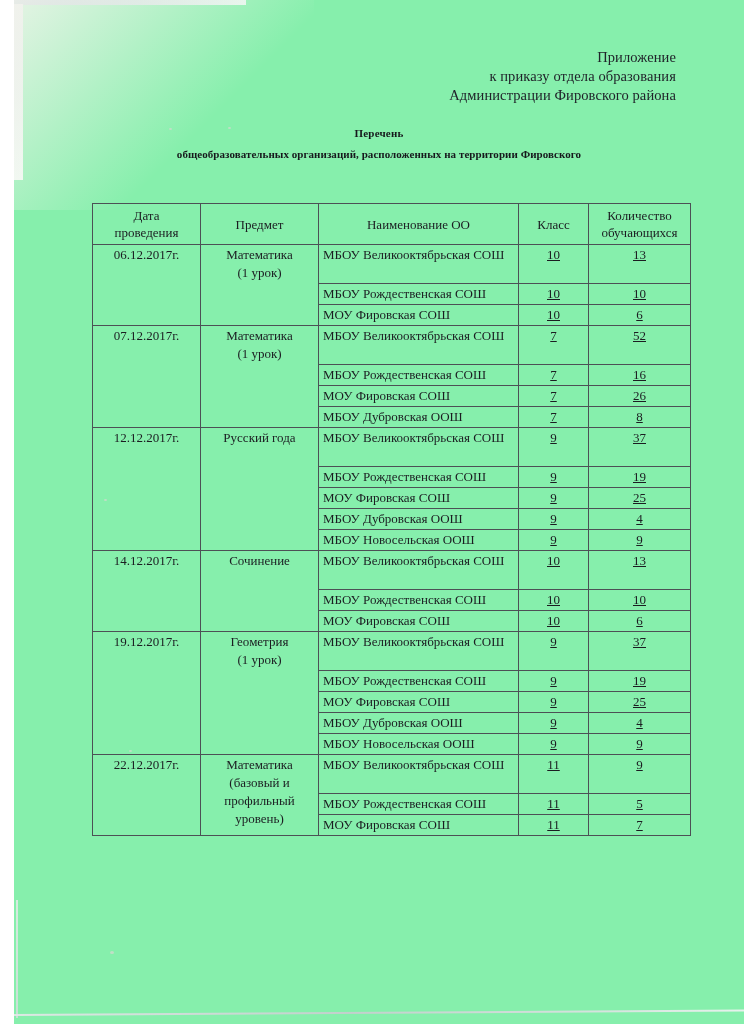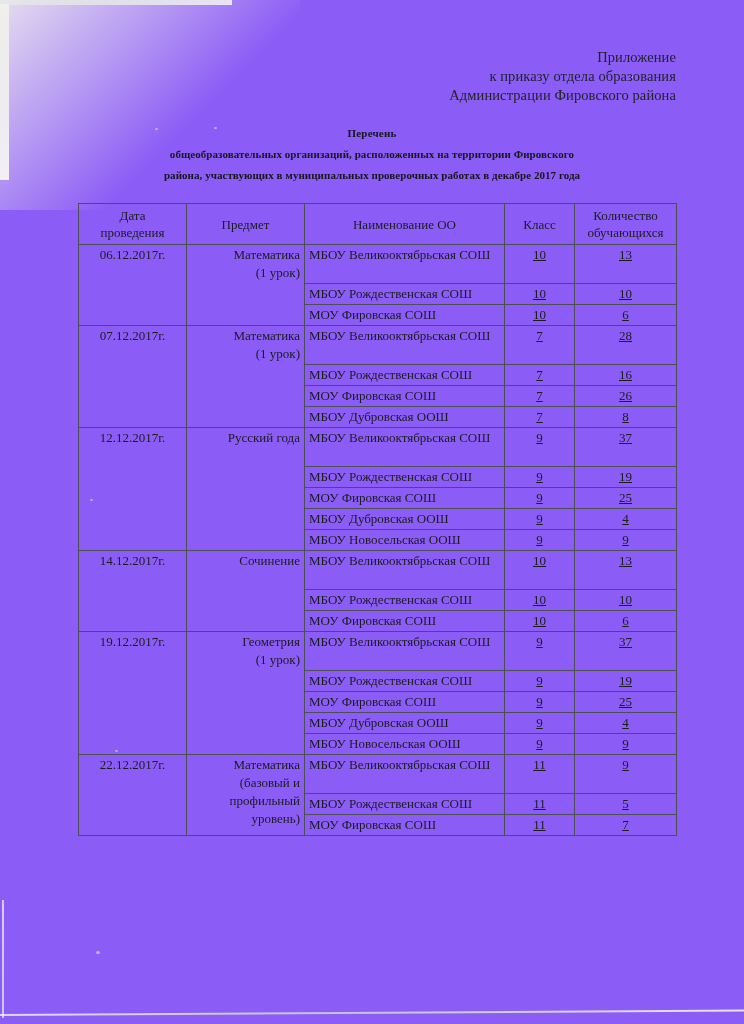--- a/index.html
+++ b/index.html
@@ -11,21 +11,22 @@
     width: 744px;
     height: 1024px;
     position: relative;
     overflow: hidden;
     font-family: "Liberation Serif", "DejaVu Serif", serif;
     color: #1b1b1b;
   }
   .page {
     position: absolute;
     inset: 0;
-    background: #8b5cf6;
+    background: #86efac;
+    margin-left: 14px;
   }
   
   .scan-edge-top {
     position: absolute;
     left: 0; top: 0;
     width: 232px; height: 5px;
     background: linear-gradient(90deg,#9fb2c6 0%, #c9d3dd 35%, #e8ecef 75%, #f6f7f8 100%);
     opacity: .85;
   }
   .scan-edge-left {
@@ -126,21 +127,21 @@
   col.c-class { width: 70px; }
   col.c-count { width: 102px; }
 
   td.date {
     text-align: center;
     font-weight: normal;
     white-space: nowrap;
     padding-top: 2px;
   }
   td.subj {
-    text-align: right;
+    text-align: center;
     padding-top: 2px;
   }
   td.subj .ln { display: block; }
   td.org {
     text-align: left;
     padding-left: 6px;
   }
   td.num {
     text-align: center;
     text-decoration: underline;
@@ -167,21 +168,20 @@
 
   <div class="doc-header">
     <div>Приложение</div>
     <div>к приказу отдела образования</div>
     <div>Администрации Фировского района</div>
   </div>
 
   <div class="title-block">
     <div class="title-main">Перечень</div>
     <div class="title-sub">общеобразовательных организаций, расположенных на территории Фировского</div>
-    <div class="title-sub">района, участвующих в муниципальных проверочных работах в декабре 2017 года</div>
   </div>
 
   <div class="table-wrap">
     <table class="ptable">
       <colgroup>
         <col class="c-date">
           <col class="c-subj">
           <col class="c-org">
           <col class="c-class">
           <col class="c-count">
@@ -223,21 +223,21 @@
             <td class="num">6</td>
           </tr>
           <tr class="r-tall">
             <td class="date" rowspan="4">07.12.2017г.</td>
             <td class="subj" rowspan="4">
               <span class="ln">Математика</span>
               <span class="ln">(1 урок)</span>
             </td>
             <td class="org">МБОУ Великооктябрьская СОШ</td>
             <td class="num">7</td>
-            <td class="num">28</td>
+            <td class="num">52</td>
           </tr>
           <tr class="r-short">
             <td class="org">МБОУ Рождественская СОШ</td>
             <td class="num">7</td>
             <td class="num">16</td>
           </tr>
           <tr class="r-short">
             <td class="org">МОУ Фировская СОШ</td>
             <td class="num">7</td>
             <td class="num">26</td>

